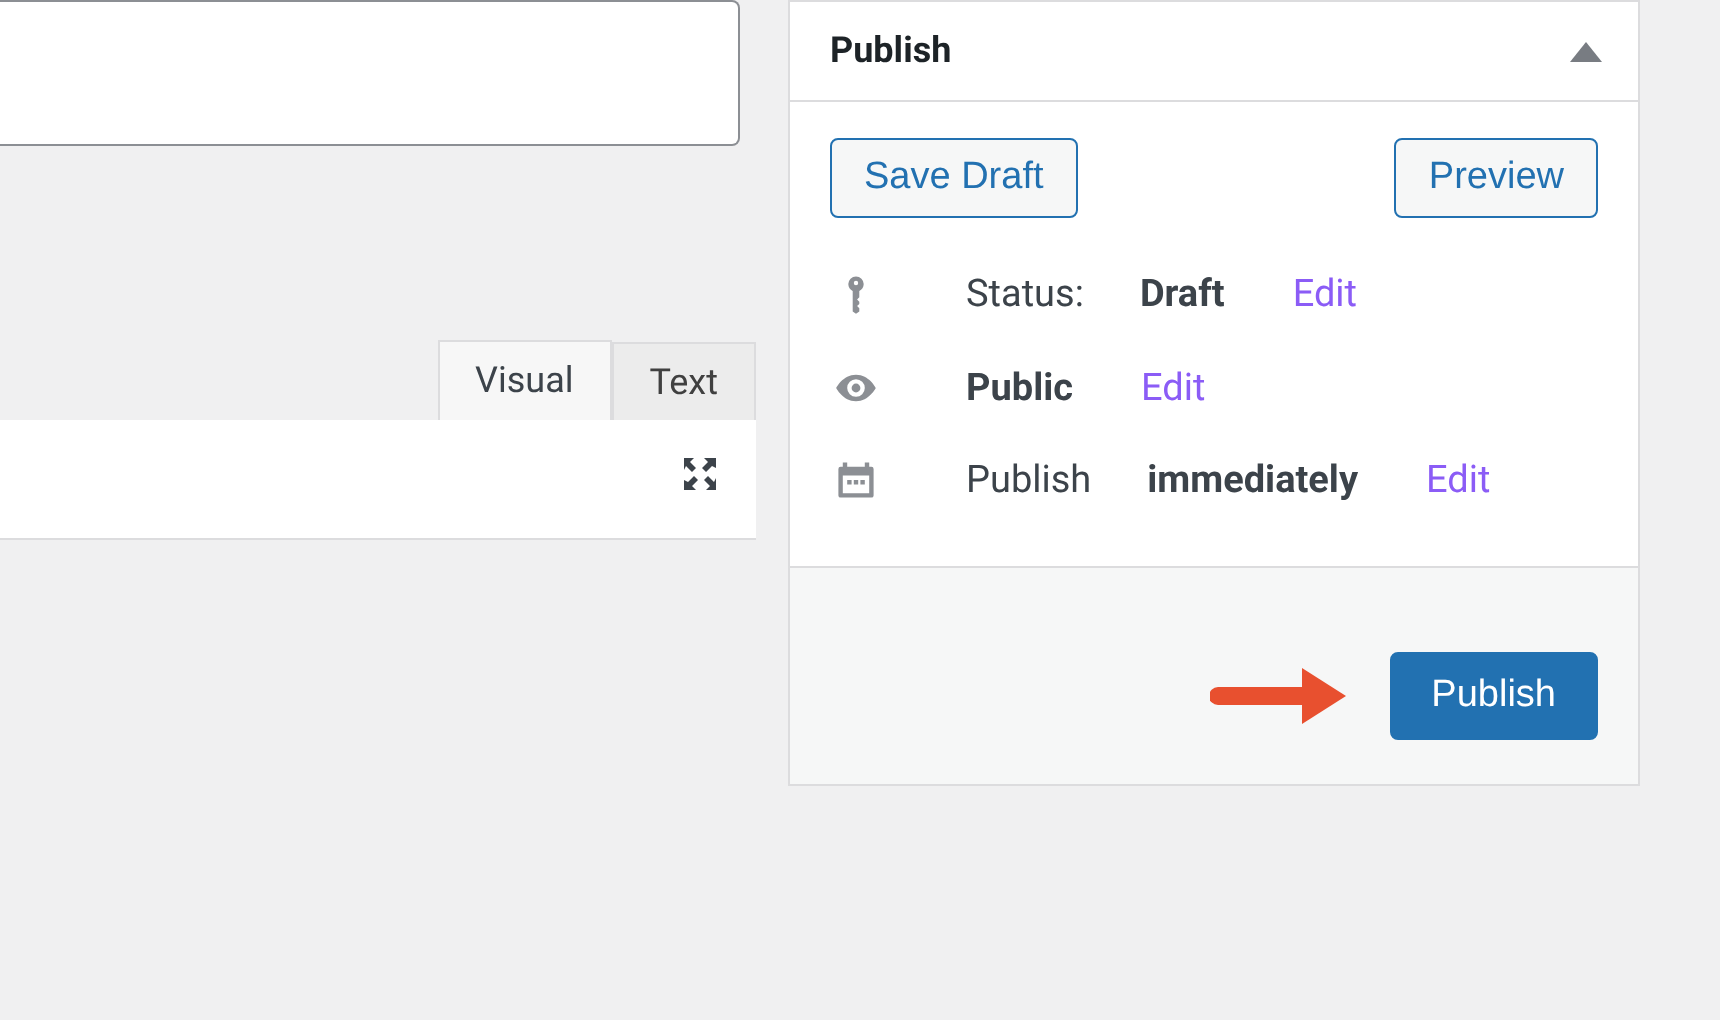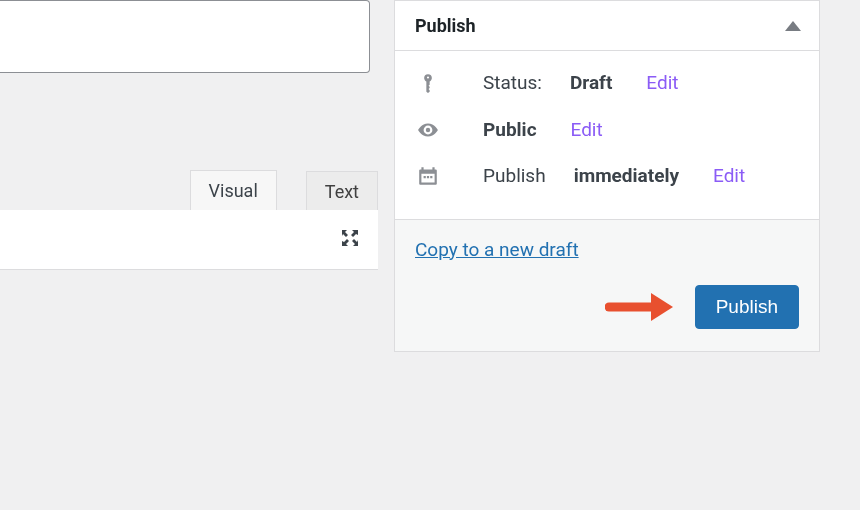--- a/index.html
+++ b/index.html
@@ -1,21 +1,21 @@
 <!DOCTYPE html>
 <html><head>
   <meta charset="utf-8">
   <style>
     * { box-sizing: border-box; margin: 0; padding: 0; }
     body { font-family: -apple-system, BlinkMacSystemFont, "Segoe UI", Roboto, sans-serif; background: #f0f0f1; width: 860px; height: 510px; overflow: hidden; position: relative; }
     
     .editor-area { position: absolute; left: 0; top: 0; width: 378px; }
     .title-input { position: absolute; top: 0; left: 0; width: 370px; height: 73px; background: #fff; border: 1px solid #8c8f94; border-left: none; border-radius: 0 4px 4px 0; }
     
-    .editor-tabs { position: absolute; top: 170px; left: 0; width: 378px; display: flex; justify-content: flex-end; align-items: flex-end; border-bottom: 1px solid #dcdcde; gap: 29px; }
+    .editor-tabs { position: absolute; top: 170px; left: 0; width: 378px; display: flex; justify-content: flex-end; align-items: flex-end; border-bottom: 1px solid #dcdcde; }
     .editor-tab { padding: 9px 18px 10px; font-size: 18px; color: #404040; background: #ececec; border: 1px solid #dcdcde; border-bottom: none; cursor: pointer; margin-bottom: -1px; }
     .editor-tab.active { background: #f7f7f7; color: #3c434a; border-bottom: 1px solid #f7f7f7; }
     
     .editor-toolbar { position: absolute; top: 210px; left: 0; width: 378px; height: 60px; background: #fff; border-bottom: 1px solid #dcdcde; display: flex; justify-content: flex-end; align-items: center; padding-right: 18px; }
     .expand-icon { font-size: 18px; color: #3c434a; cursor: pointer; }
 
     .publish-box { position: absolute; top: 0; left: 394px; width: 426px; background: #fff; border: 1px solid #dcdcde; }
     .publish-header { display: flex; justify-content: space-between; align-items: center; padding: 14px 18px 14px 20px; border-bottom: 1px solid #dcdcde; cursor: pointer; }
     .publish-title { font-size: 18px; font-weight: 700; color: #1d2327; }
     .toggle-tri { width: 0; height: 0; border-left: 8px solid transparent; border-right: 8px solid transparent; border-bottom: 10px solid #787c82; }
@@ -57,20 +57,24 @@
   </div>
 </div>
 
 <div class="publish-box">
   <div class="publish-header">
     <span class="publish-title">Publish</span>
     <span class="toggle-tri"></span>
   </div>
 
   <div class="publish-body">
+    <div class="btn-row">
+      <button class="btn-outline">Save Draft</button>
+      <button class="btn-outline">Preview</button>
+    </div>
 
     <div class="meta-row">
       <span class="ico">
         <svg viewBox="0 0 20 20">
             <path d="M10 2a3.5 3.5 0 0 0-3.5 3.5c0 1.4.82 2.6 2 3.16V18l1.5 1 1.5-1v-1.5l-1-1 1-1v-1l-1-1 1-1V8.66c1.18-.56 2-1.77 2-3.16A3.5 3.5 0 0 0 10 2zm0 2a1 1 0 1 1 0 2 1 1 0 0 1 0-2z"></path>
           </svg>
       </span>
       <span>Status: </span>
       <span class="bold">Draft</span>
       <a class="edit-link">Edit</a>
@@ -93,21 +97,20 @@
           </svg>
       </span>
       <span>Publish </span>
       <span class="bold">immediately</span>
       <a class="edit-link">Edit</a>
     </div>
 
   </div>
 
   <div class="publish-footer">
-    <a class="copy-link">Copy to a new draft</a>
     <div class="publish-btn-row">
       <span class="arrow-anno">
         <svg viewBox="0 0 72 36">
             <line x1="4" y1="18" x2="52" y2="18" stroke="#e8502f" stroke-width="9" stroke-linecap="round"></line>
             <path d="M46 4 L68 18 L46 32 Z" fill="#e8502f"></path>
           </svg>
       </span>
       <button class="btn-primary">Publish</button>
     </div>
   </div>

